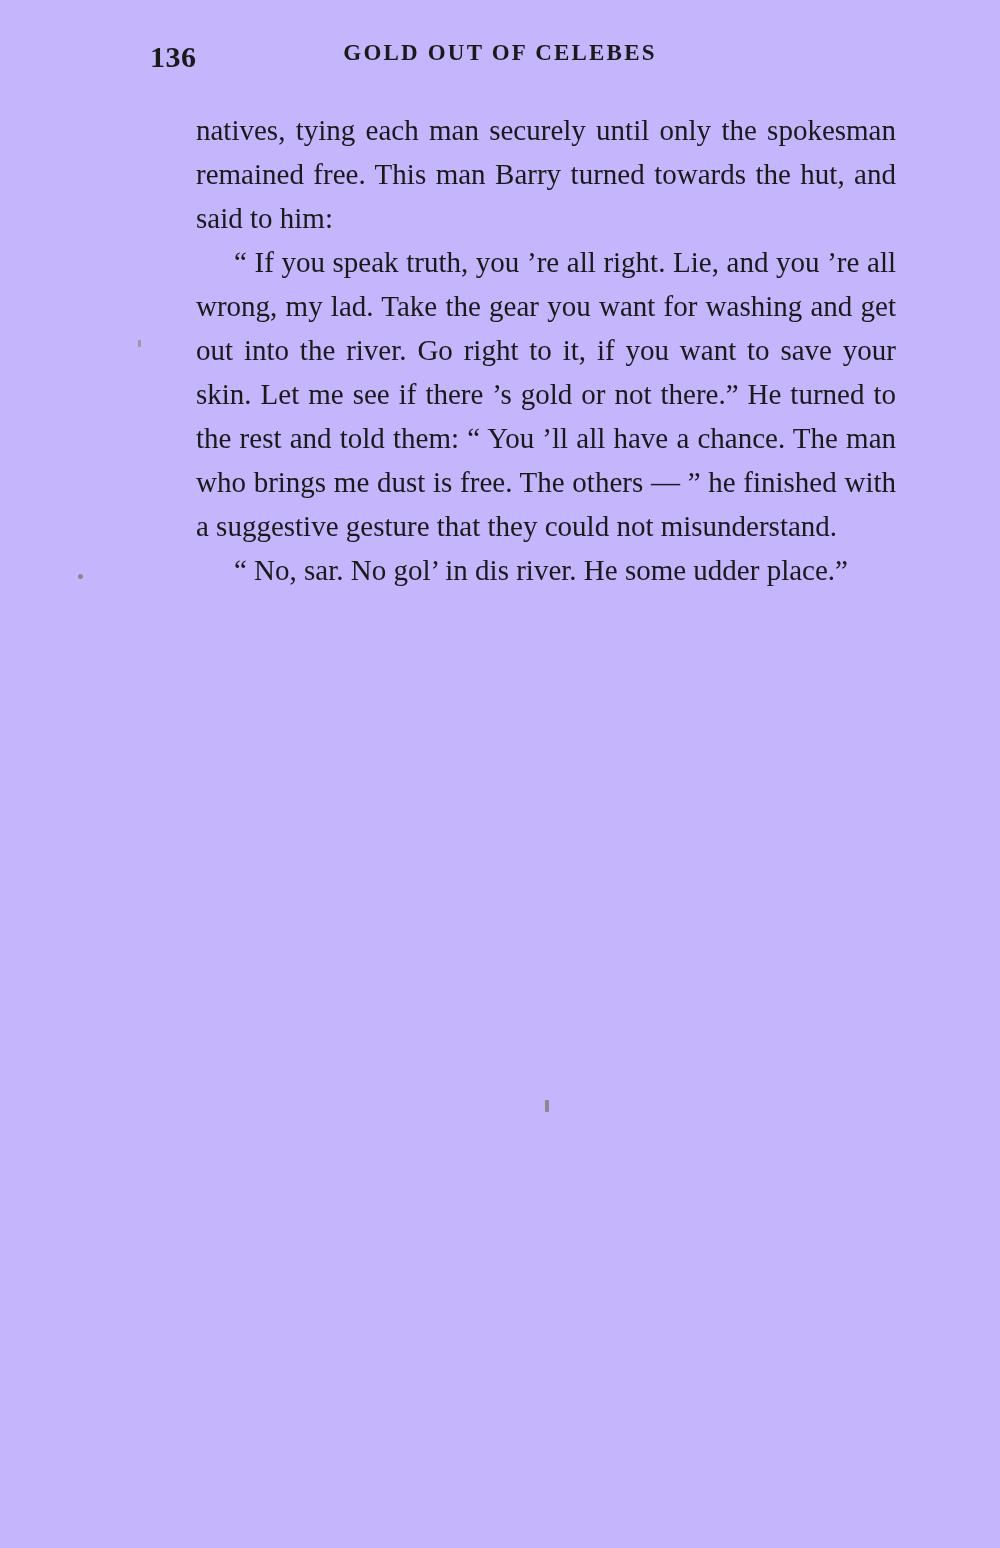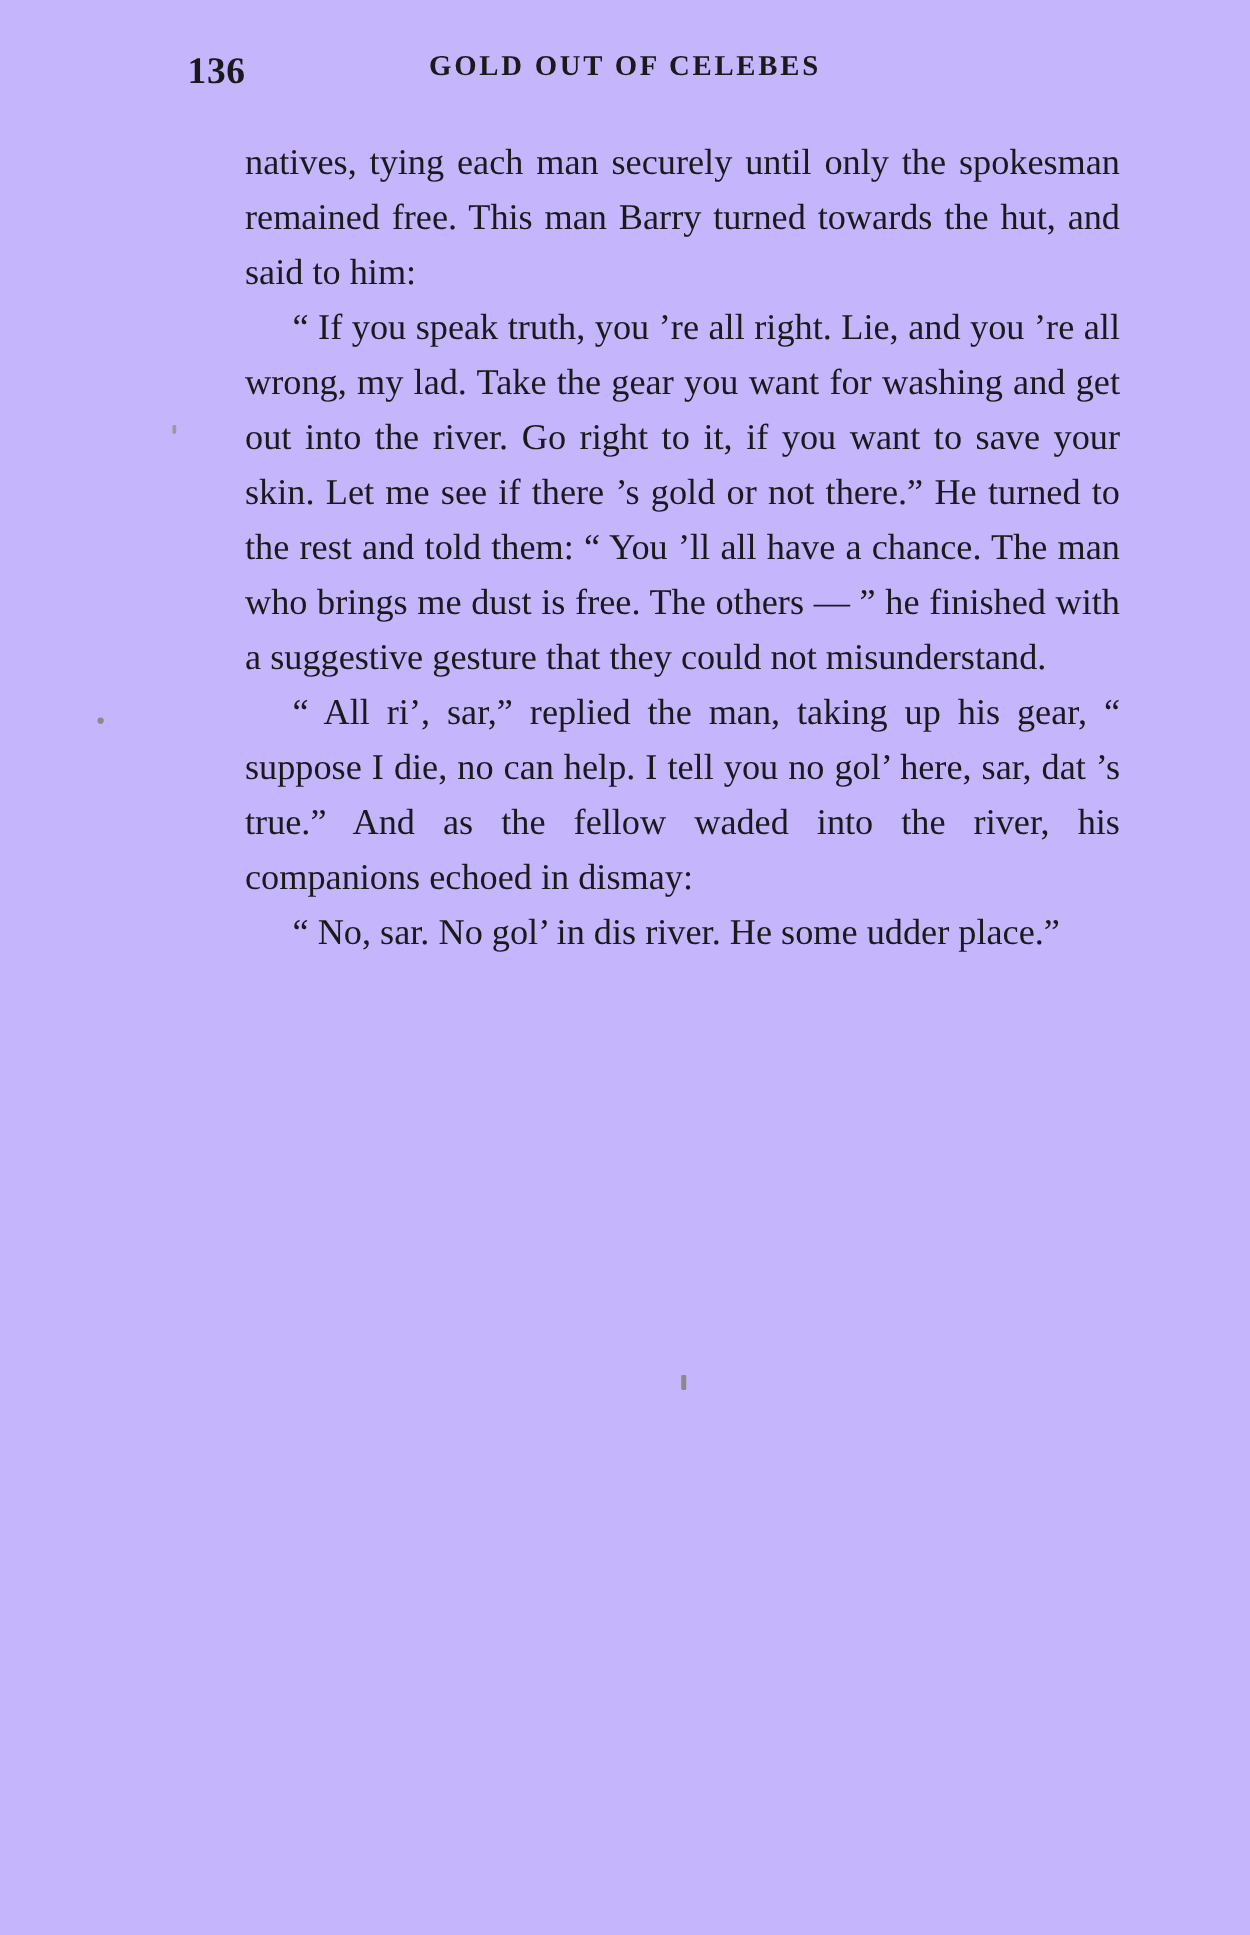--- a/index.html
+++ b/index.html
@@ -77,21 +77,20 @@
 <div class="page">
 
   <div class="header">
     <div class="folio">136</div>
     <div class="running-title">GOLD OUT OF CELEBES</div>
   </div>
 
   <div class="body-text">
     <p>natives, tying each man securely until only the spokesman remained free.   This man Barry turned towards the hut, and said to him:</p>
     <p class="indent">“ If you speak truth, you ’re all right.   Lie, and you ’re all wrong, my lad.   Take the gear you want for washing and get out into the river.   Go right to it, if you want to save your skin.   Let me see if there ’s gold or not there.”   He turned to the rest and told them: “ You ’ll all have a chance.   The man who brings me dust is free.   The others — ” he finished with a suggestive gesture that they could not misunderstand.</p>
-    <p class="indent">“ All ri’, sar,” replied the man, taking up his gear, “ suppose I die, no can help.   I tell you no gol’ here, sar, dat ’s true.”   And as the fellow waded into the river, his companions echoed in dismay:</p>
     <p class="indent">“ No, sar.   No gol’ in dis river.   He some udder place.”</p>
   </div>
 
   <div class="speck a"></div>
   <div class="speck b"></div>
   <div class="speck c"></div>
 
 </div>
 
 </body></html>

